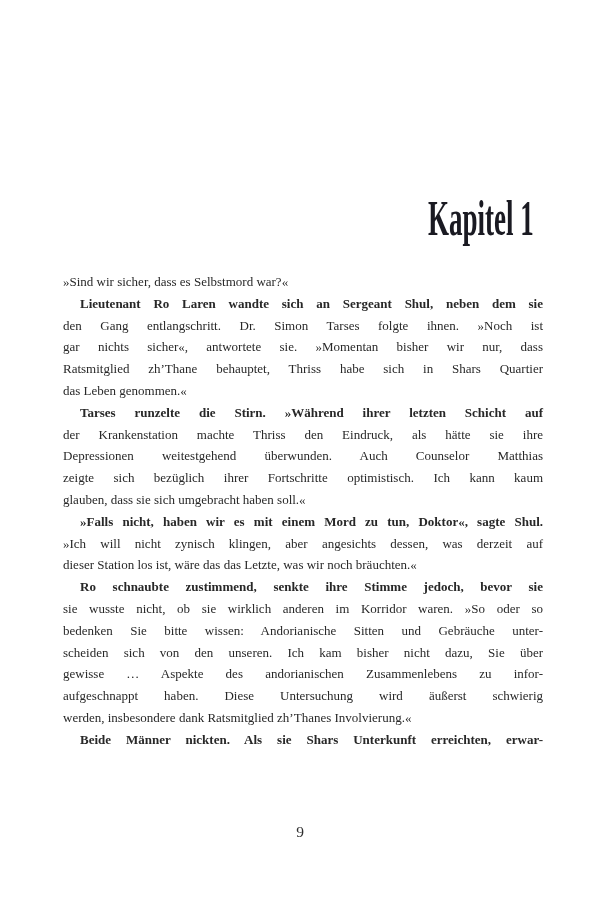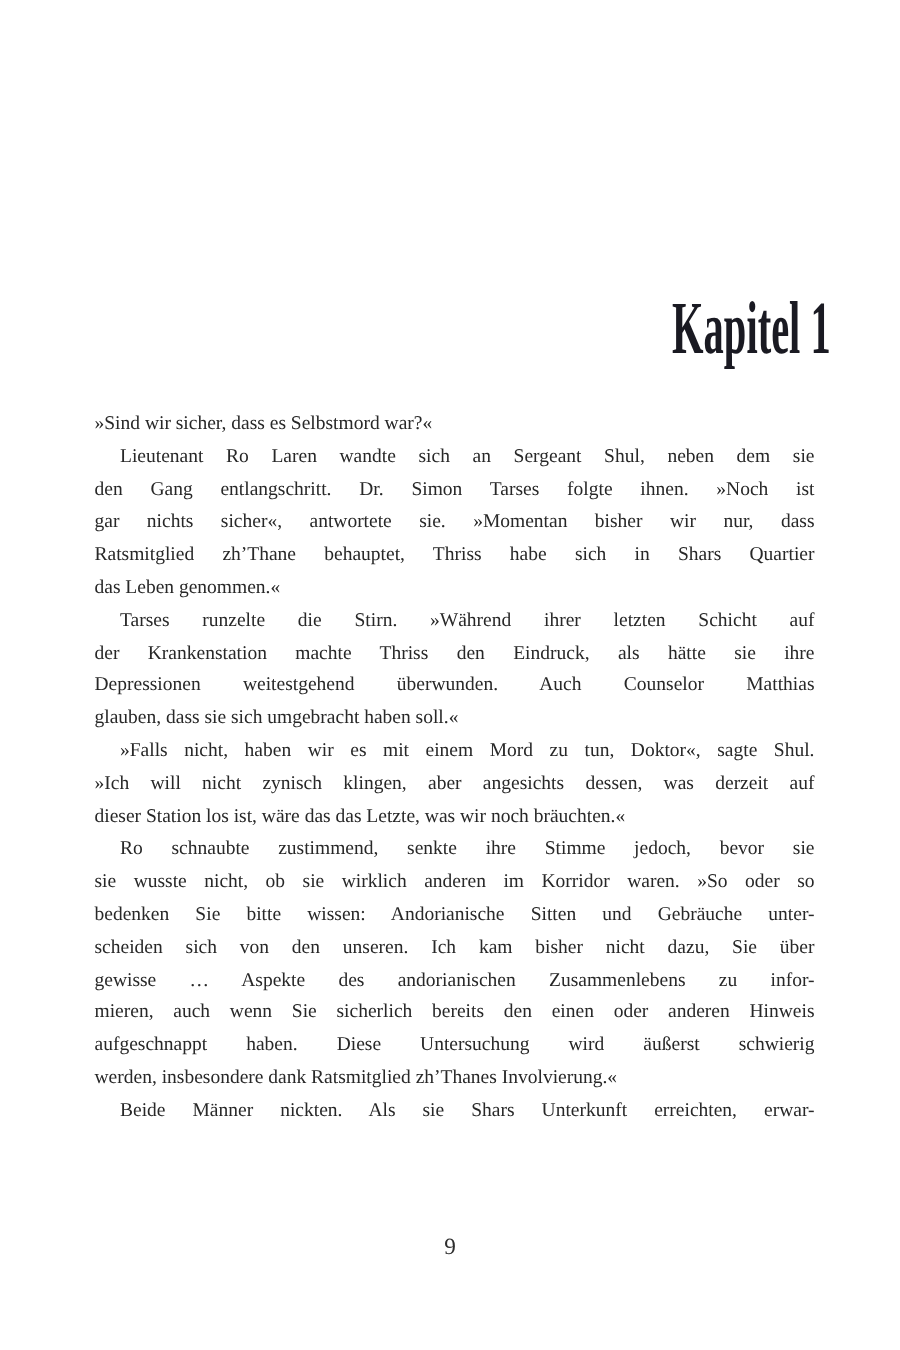--- a/index.html
+++ b/index.html
@@ -10,21 +10,21 @@
   }
   .page {
     position: relative;
     width: 600px; height: 900px;
     background: #ffffff;
     overflow: hidden;
   }
   .chapter-heading {
     position: absolute;
     top: 193px;
-    right: 46px;
+    right: 66px;
     height: 58px;
     text-align: left;
     white-space: nowrap;
   }
   .chapter-heading .squeeze {
     display: inline-block;
     transform: scaleX(0.54);
     transform-origin: 100% 50%;
     font-size: 50px;
     line-height: 50px;
@@ -48,20 +48,21 @@
     white-space: normal;
     height: 21.8px;
     overflow: visible;
   }
   .body-text .line.last {
     text-align: left;
     text-align-last: left;
   }
   .body-text .line.indent {
     text-indent: 17px;
+    font-weight: bold;
   }
   .page-number {
     position: absolute;
     top: 821px;
     left: 0;
     width: 600px;
     text-align: center;
     font-size: 15.5px;
     line-height: 22px;
     color: #2e2e2e;
@@ -79,30 +80,30 @@
   <div class="body-text">
       <div class="line last">»Sind wir sicher, dass es Selbstmord war?«</div>
       <div class="line indent">Lieutenant Ro Laren wandte sich an Sergeant Shul, neben dem sie</div>
       <div class="line">den Gang entlangschritt. Dr. Simon Tarses folgte ihnen. »Noch ist</div>
       <div class="line">gar nichts sicher«, antwortete sie. »Momentan bisher wir nur, dass</div>
       <div class="line">Ratsmitglied zh’Thane behauptet, Thriss habe sich in Shars Quartier</div>
       <div class="line last">das Leben genommen.«</div>
       <div class="line indent">Tarses runzelte die Stirn. »Während ihrer letzten Schicht auf</div>
       <div class="line">der Krankenstation machte Thriss den Eindruck, als hätte sie ihre</div>
       <div class="line">Depressionen weitestgehend überwunden. Auch Counselor Matthias</div>
+      <div class="line">zeigte sich bezüglich ihrer Fortschritte optimistisch. Ich kann kaum</div>
       <div class="line last">glauben, dass sie sich umgebracht haben soll.«</div>
       <div class="line indent">»Falls nicht, haben wir es mit einem Mord zu tun, Doktor«, sagte Shul.</div>
       <div class="line">»Ich will nicht zynisch klingen, aber angesichts dessen, was derzeit auf</div>
       <div class="line last">dieser Station los ist, wäre das das Letzte, was wir noch bräuchten.«</div>
       <div class="line indent">Ro schnaubte zustimmend, senkte ihre Stimme jedoch, bevor sie</div>
       <div class="line">sie wusste nicht, ob sie wirklich anderen im Korridor waren. »So oder so</div>
       <div class="line">bedenken Sie bitte wissen: Andorianische Sitten und Gebräuche unter-</div>
       <div class="line">scheiden sich von den unseren. Ich kam bisher nicht dazu, Sie über</div>
       <div class="line">gewisse … Aspekte des andorianischen Zusammenlebens zu infor-</div>
-      <div class="line">mieren, auch wenn Sie sicherlich bereits den einen oder anderen Hinweis</div>
       <div class="line">aufgeschnappt haben. Diese Untersuchung wird äußerst schwierig</div>
       <div class="line last">werden, insbesondere dank Ratsmitglied zh’Thanes Involvierung.«</div>
       <div class="line indent">Beide Männer nickten. Als sie Shars Unterkunft erreichten, erwar-</div>
     </div>
 
   <div class="page-number">9</div>
 
 </div>
 
 </body></html>

